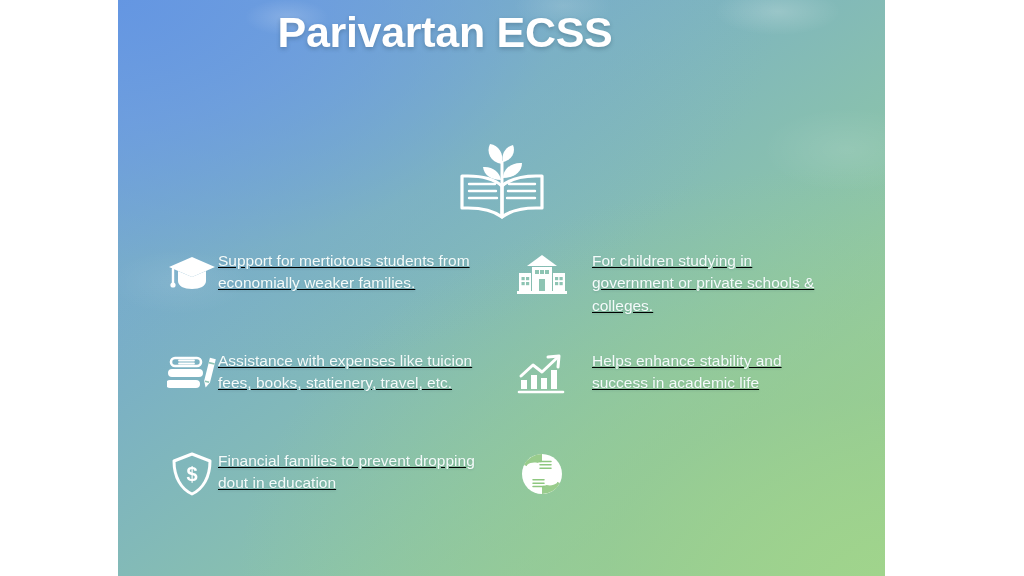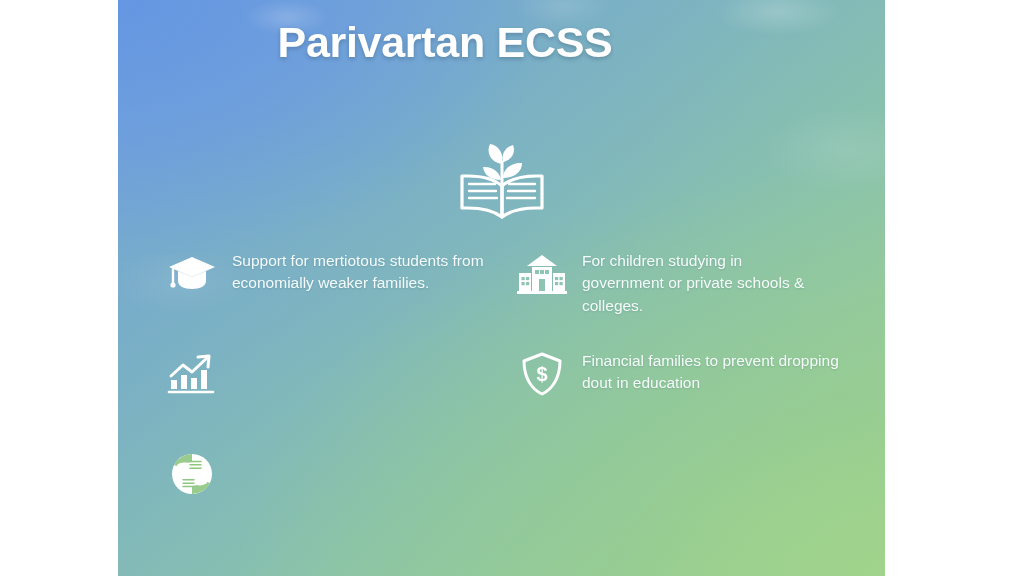--- a/index.html
+++ b/index.html
@@ -45,21 +45,21 @@
       radial-gradient(70px 30px at 58% 1%, rgba(255,255,255,0.12), rgba(255,255,255,0) 70%),
       radial-gradient(120px 60px at 95% 26%, rgba(255,255,255,0.10), rgba(255,255,255,0) 70%),
       radial-gradient(100px 46px at 8% 49%, rgba(255,255,255,0.08), rgba(255,255,255,0) 70%);
     pointer-events: none;
   }
 
   
   #title-block {
     position: absolute;
     left: 0;
-    top: 16px;
+    top: 6px;
     width: 654px;
     text-align: center;
     z-index: 3;
   }
   .title-line {
     display: block;
     color: #ffffff;
     font-weight: bold;
     font-size: 43px;
     line-height: 52px;
@@ -86,41 +86,41 @@
     top: 240px;
     width: 680px;
     display: grid;
     grid-template-columns: 350px 330px;
     grid-auto-rows: 100px;
     z-index: 3;
   }
   .benefit {
     display: flex;
     align-items: flex-start;
-    gap: 14px;
+    text-decoration: underline;
   }
   .benefit-icon {
     flex: 0 0 52px;
     width: 52px;
     height: 52px;
     margin-top: 8px;
     display: flex;
     align-items: center;
     justify-content: center;
   }
   .benefit-icon svg { display: block; }
   .benefit-text {
     color: #f4fbfa;
     font-size: 15.5px;
     line-height: 22.4px;
     padding-top: 10px;
     text-shadow: 0 1px 2px rgba(40,70,90,0.18);
     max-width: 262px;
   }
-  .col-right .benefit-text { max-width: 232px; }
+  .col-right .benefit-text { max-width: 232px; margin-left: 24px; }
 </style>
 </head>
 <body>
 
 <div id="canvas">
   <div id="slide">
 
     <div id="title-block">
       <span class="title-line">Parivartan ECSS</span>
     </div>
@@ -184,33 +184,51 @@
             <rect x="38" y="25" width="3.2" height="3.2" fill="#8ec4b3"></rect>
             <rect x="42.5" y="25" width="3.2" height="3.2" fill="#8ec4b3"></rect>
             <rect x="38" y="30" width="3.2" height="3.2" fill="#8ec4b3"></rect>
             <rect x="42.5" y="30" width="3.2" height="3.2" fill="#8ec4b3"></rect>
             <rect x="0" y="39" width="50" height="3" fill="#ffffff"></rect>
           </svg>
         </div>
         <div class="benefit-text">For children studying in government or private schools &amp; colleges.</div>
       </div>
 
+      <div class="benefit col-left">
+        <div class="benefit-icon">
+          <svg width="50" height="44" viewBox="0 0 50 44" xmlns="http://www.w3.org/2000/svg">
+            <path d="M8 6 H30 A4 4 0 0 1 30 14 H8 A4 4 0 0 1 8 6 Z" fill="none" stroke="#ffffff" stroke-width="2.6"></path>
+            <path d="M12 8.5 H27" stroke="#ffffff" stroke-width="1.8" stroke-linecap="round"></path>
+            <path d="M12 11.5 H27" stroke="#ffffff" stroke-width="1.8" stroke-linecap="round"></path>
+            <path d="M5 17 H32 A3.5 3.5 0 0 1 32 25 H5 A3.5 3.5 0 0 1 5 17 Z" fill="#ffffff"></path>
+            <path d="M3 28 H29 A3.5 3.5 0 0 1 29 36 H3 A3.5 3.5 0 0 1 3 28 Z" fill="#ffffff"></path>
+            <g transform="rotate(14 42 22)">
+              <path d="M39 6 L45 6 L45 30 L42 36 L39 30 Z" fill="#ffffff"></path>
+              <path d="M39 11 L45 11" stroke="#8ec4b3" stroke-width="1.6"></path>
+              <path d="M39.8 30 L44.2 30" stroke="#8ec4b3" stroke-width="1.6"></path>
+            </g>
+          </svg>
+        </div>
+        <div class="benefit-text">Assistance with expenses like tuicion fees, books, statienery, travel, etc.</div>
+      </div>
 
       <div class="benefit col-right">
         <div class="benefit-icon">
           <svg width="50" height="44" viewBox="0 0 50 44" xmlns="http://www.w3.org/2000/svg">
             <path d="M4 24 L16 13 L25 20 L41 5" stroke="#ffffff" stroke-width="3" fill="none" stroke-linecap="round" stroke-linejoin="round"></path>
             <path d="M31 5 L42 4 L41 15" stroke="#ffffff" stroke-width="3" fill="none" stroke-linecap="round" stroke-linejoin="round"></path>
             <rect x="4" y="28" width="6" height="9" fill="#ffffff"></rect>
             <rect x="14" y="23" width="6" height="14" fill="#ffffff"></rect>
             <rect x="24" y="26" width="6" height="11" fill="#ffffff"></rect>
             <rect x="34" y="18" width="6" height="19" fill="#ffffff"></rect>
             <path d="M2 40 H46" stroke="#ffffff" stroke-width="2.6" stroke-linecap="round"></path>
           </svg>
         </div>
+        <div class="benefit-text">Helps enhance stability and success in academic life</div>
       </div>
 
       <div class="benefit col-left">
         <div class="benefit-icon">
           <svg width="50" height="46" viewBox="0 0 50 46" xmlns="http://www.w3.org/2000/svg">
             <path d="M25 3 L43 10 C43 26 36 38 25 43 C14 38 7 26 7 10 Z" fill="none" stroke="#ffffff" stroke-width="3" stroke-linejoin="round"></path>
             <text x="25" y="30" text-anchor="middle" font-family="'Liberation Sans', sans-serif" font-size="20" font-weight="bold" fill="#ffffff">$</text>
           </svg>
         </div>
         <div class="benefit-text">Financial families to prevent dropping dout in education</div>

